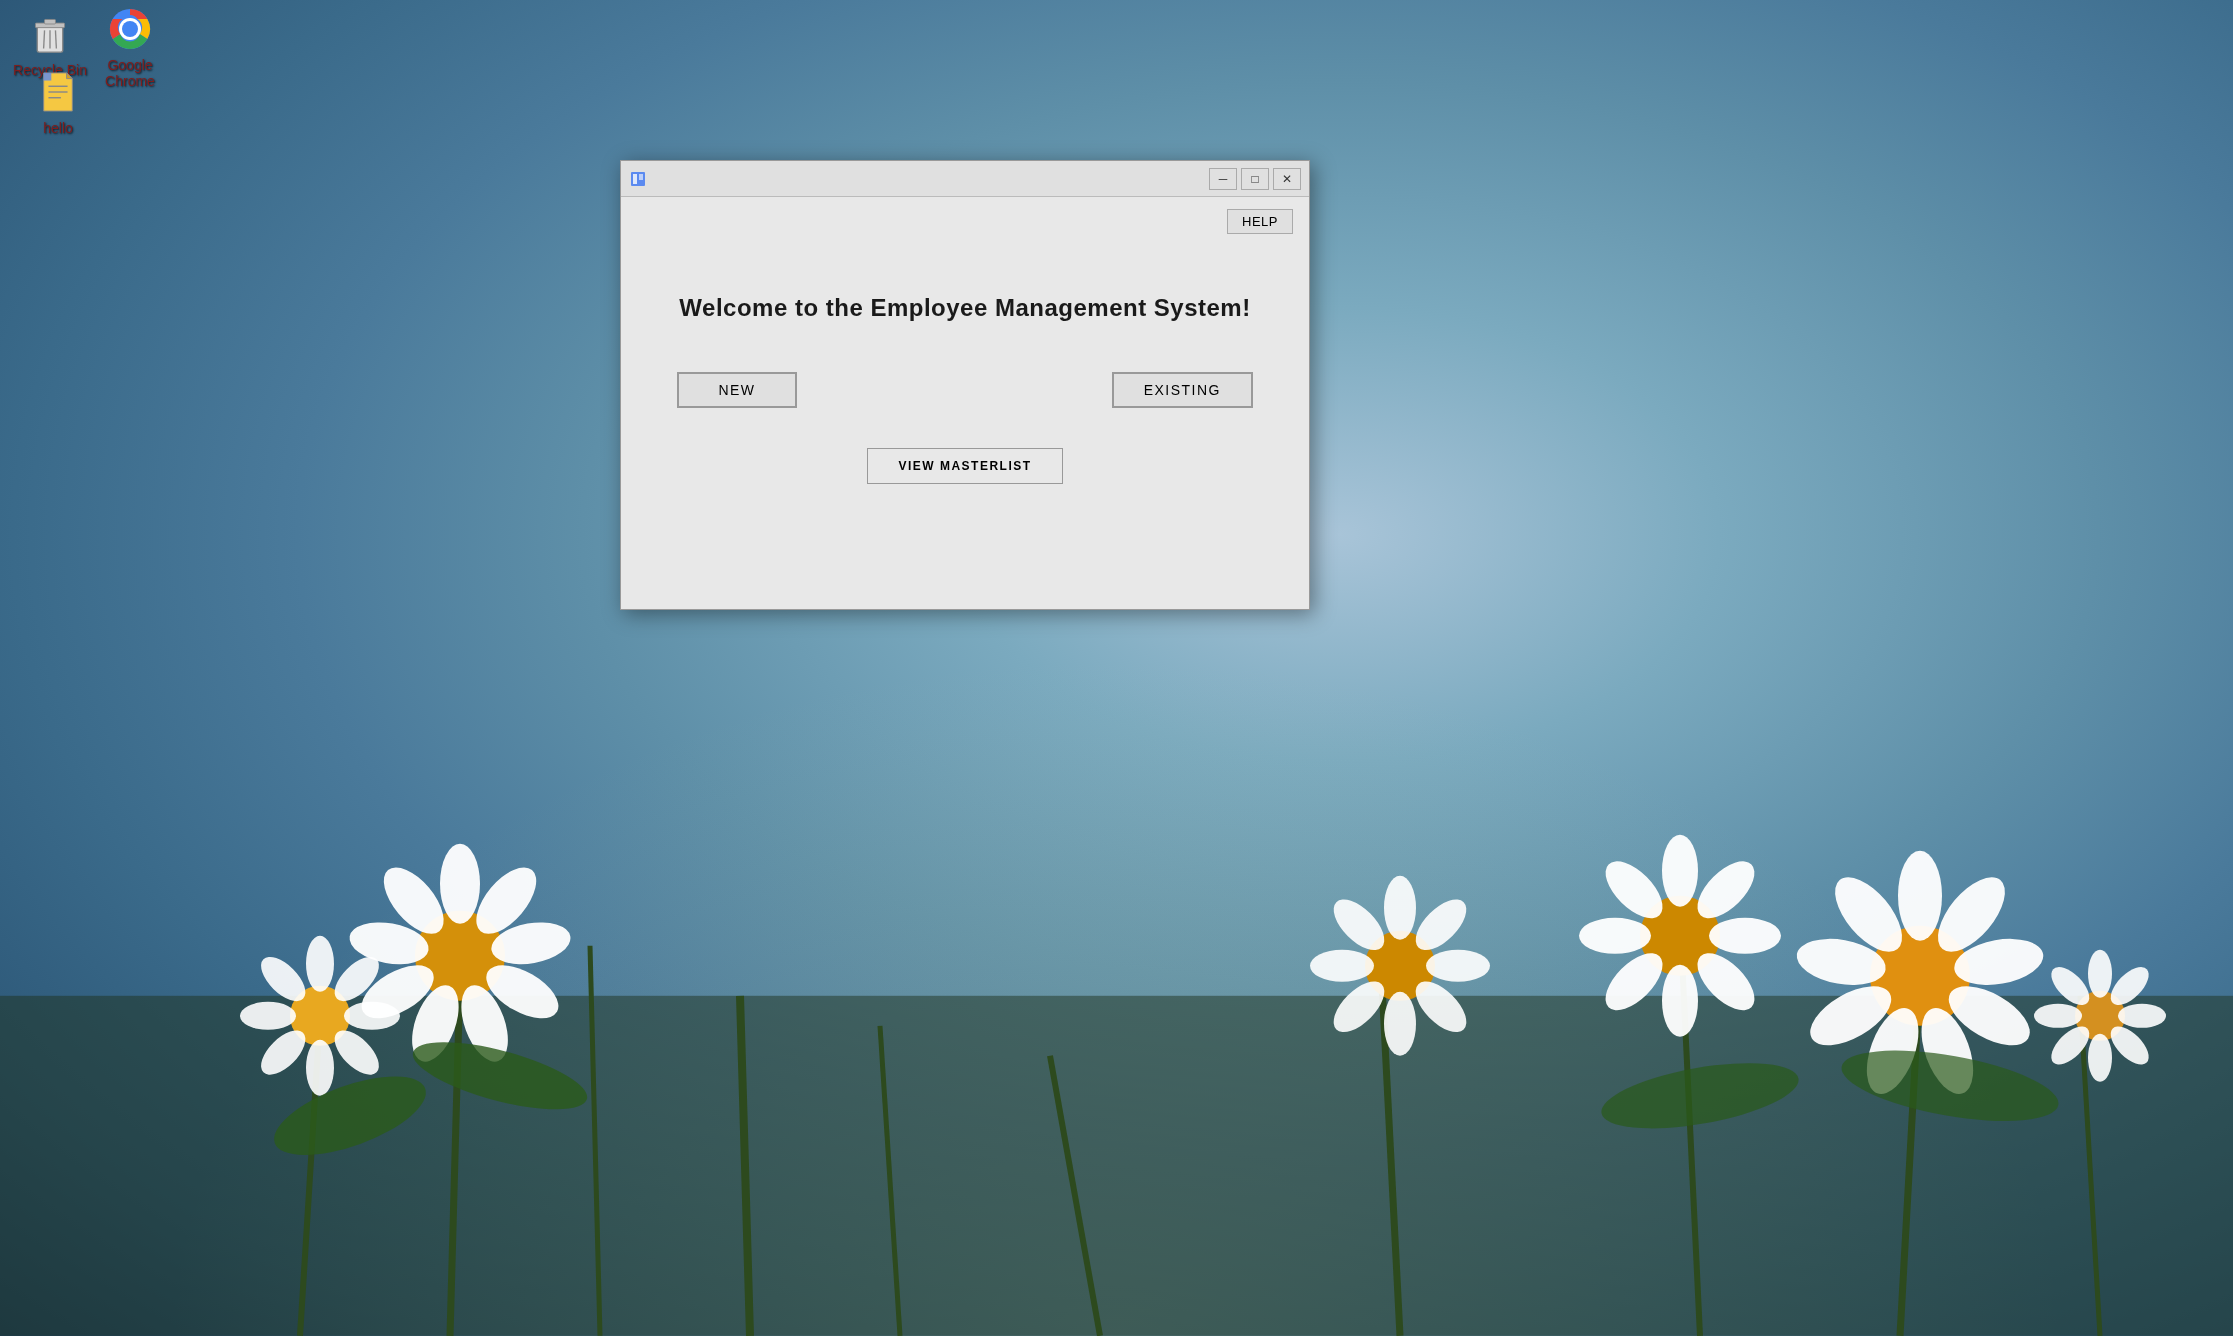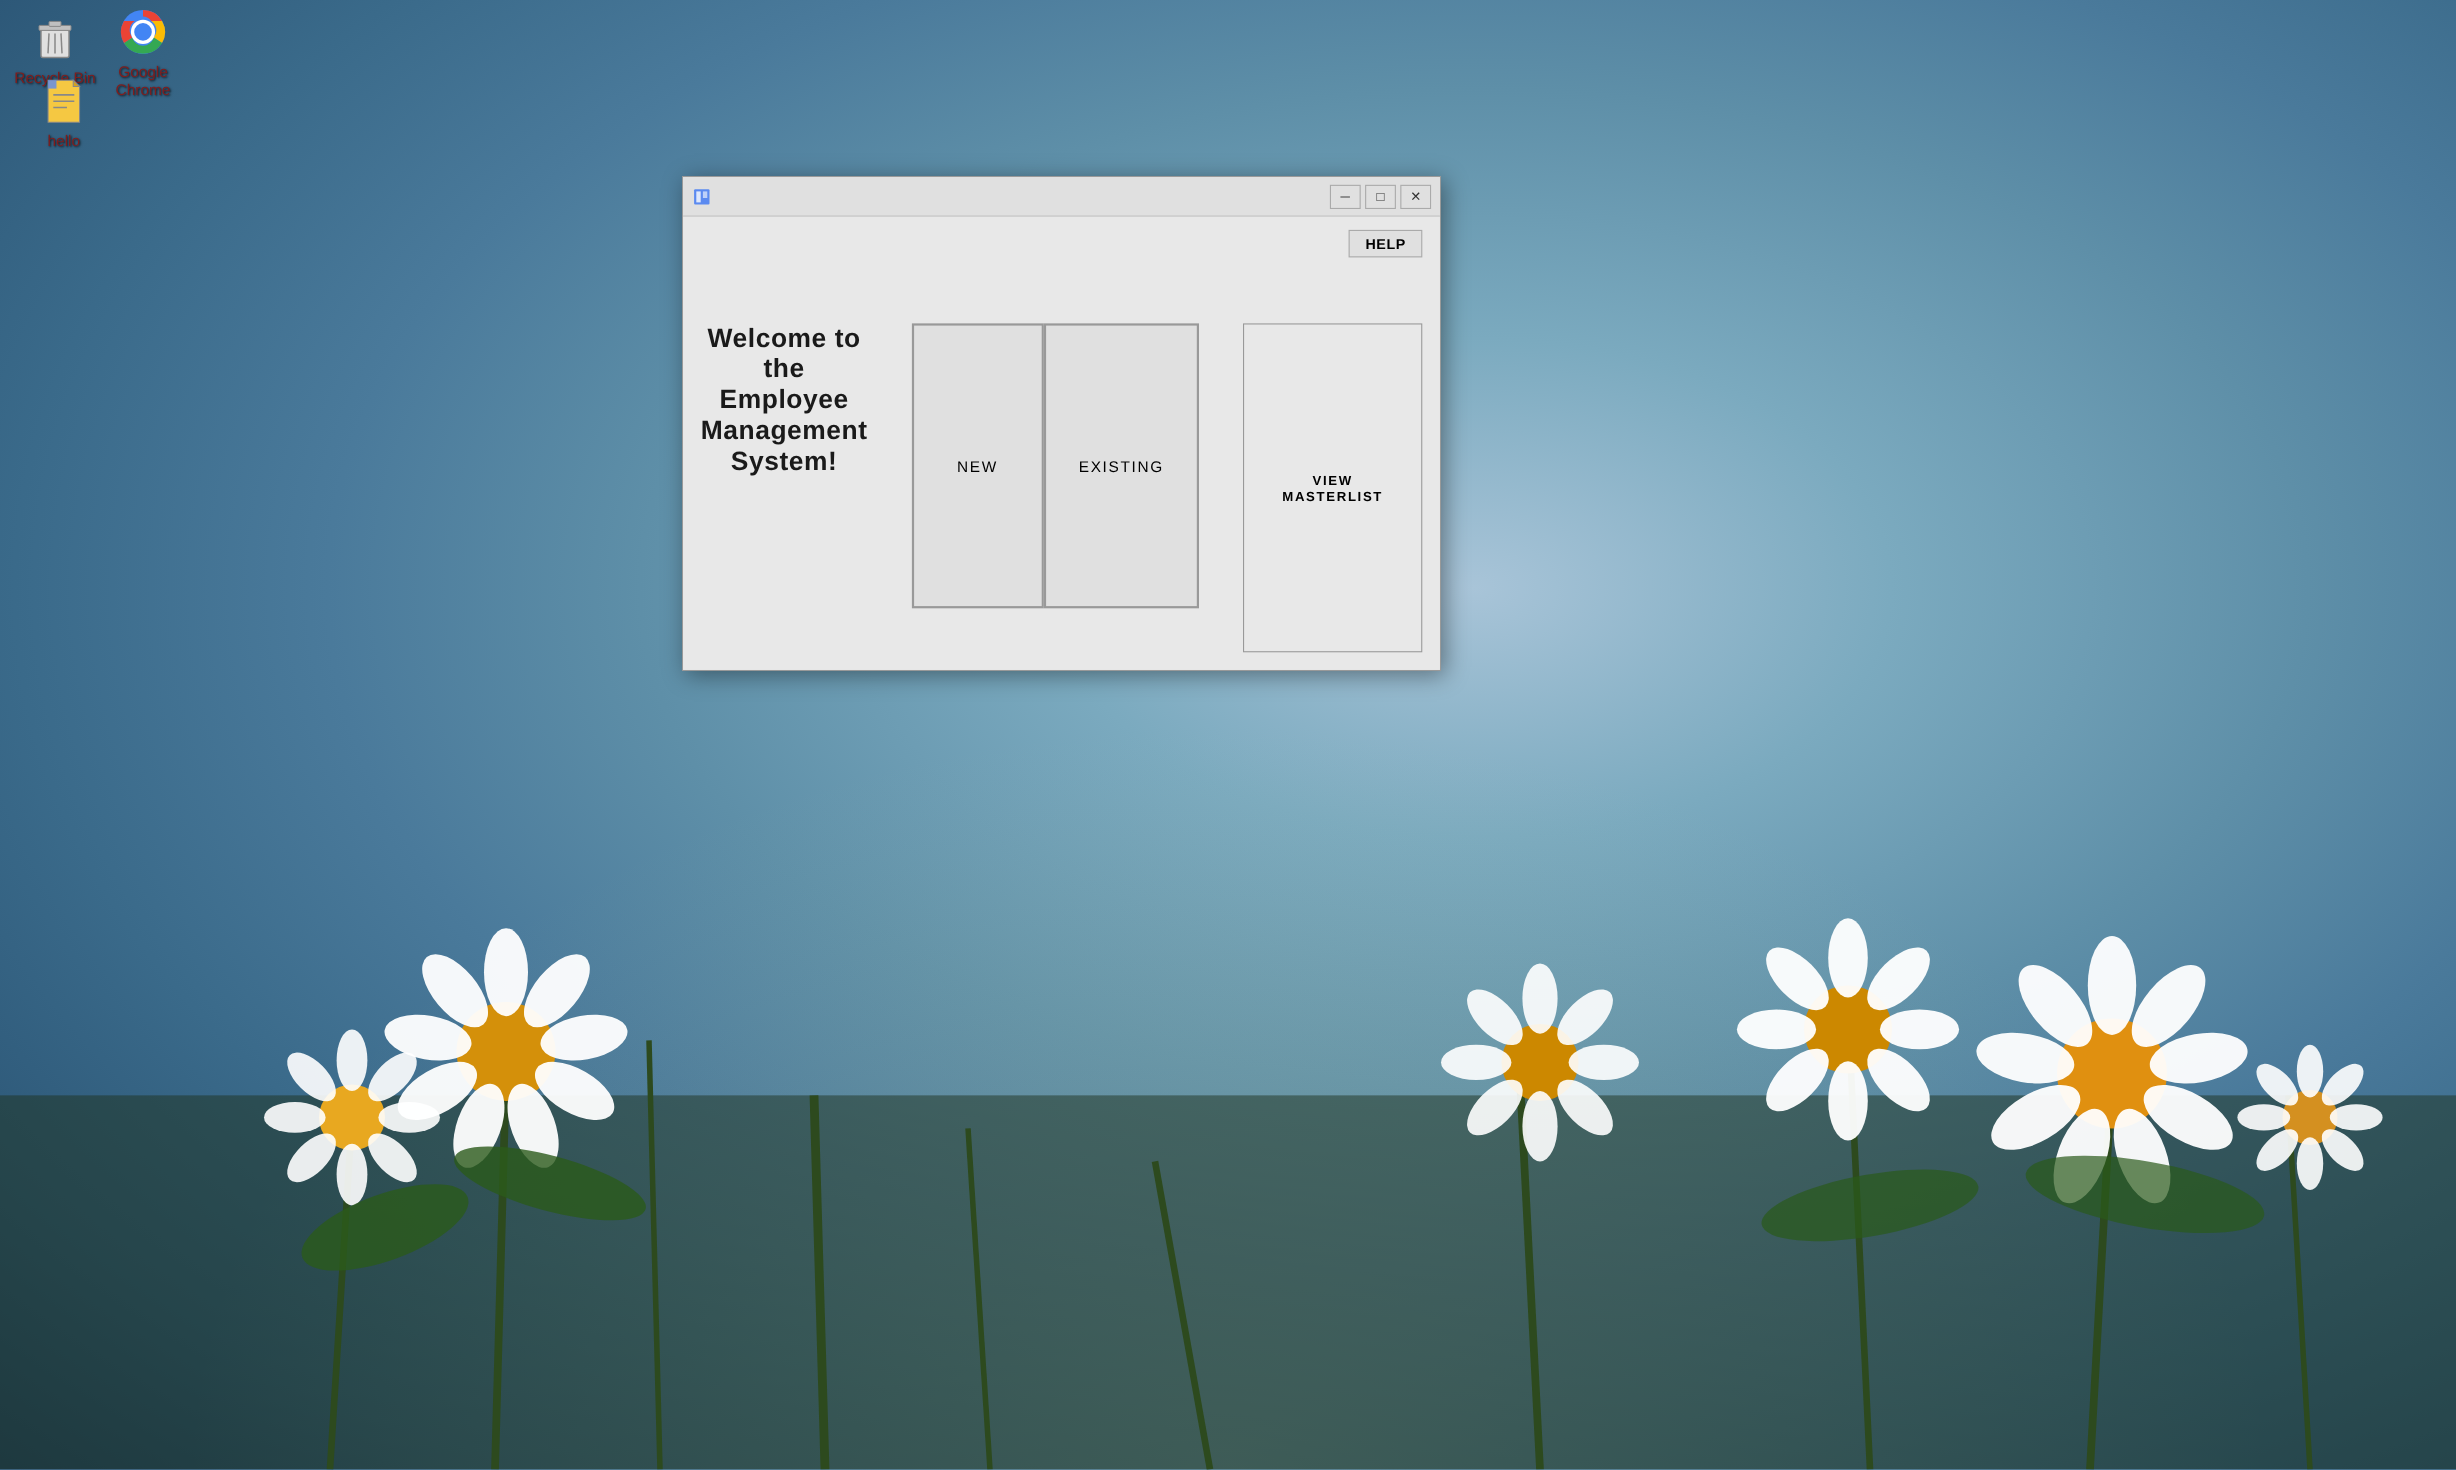--- a/index.html
+++ b/index.html
@@ -137,28 +137,28 @@
       justify-content: flex-end;
       margin-bottom: 0;
     }
 
     .help-btn {
       padding: 4px 14px;
       background: #e0e0e0;
       border: 1px solid #aaa;
       cursor: pointer;
       font-size: 13px;
-      font-weight: bold;
+      font-weight: normal;
       letter-spacing: 0.5px;
     }
 
     .welcome-area {
       flex: 1;
       display: flex;
-      flex-direction: row;
+      flex-direction: column;
       justify-content: flex-start;
       padding-top: 60px;
     }
 
     .welcome-title {
       font-size: 24px;
       font-weight: bold;
       color: #1a1a1a;
       margin-bottom: 50px;
       text-align: center;

